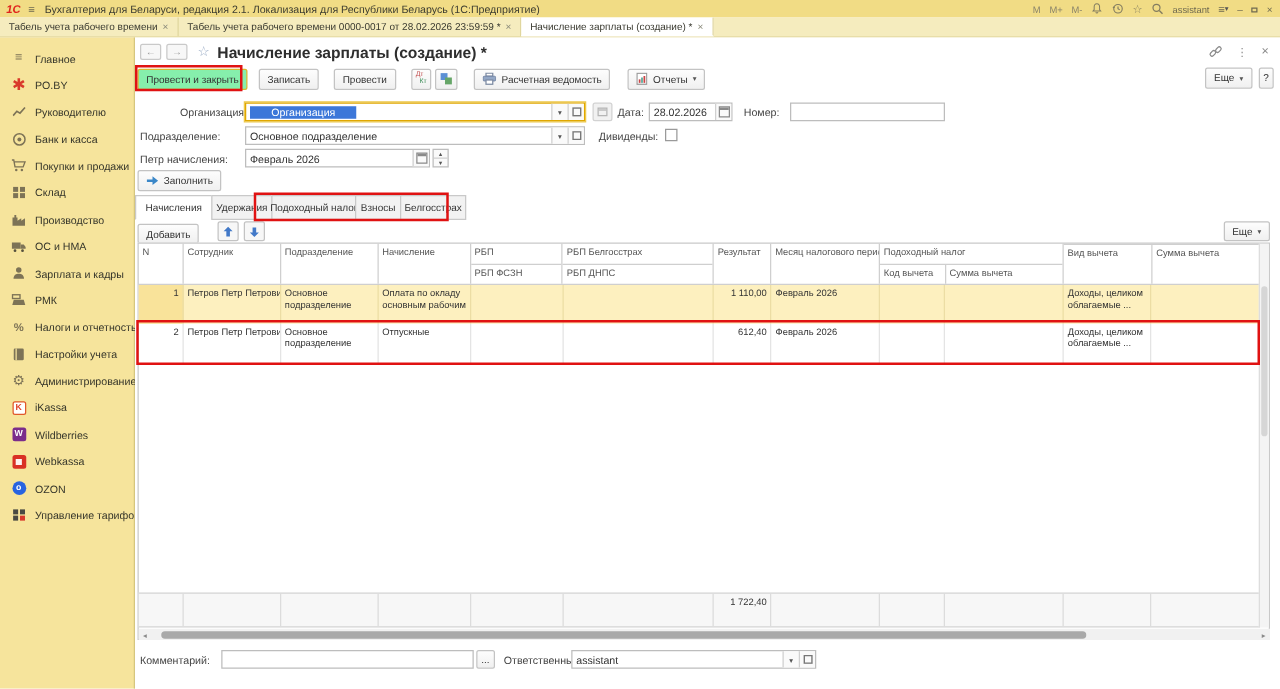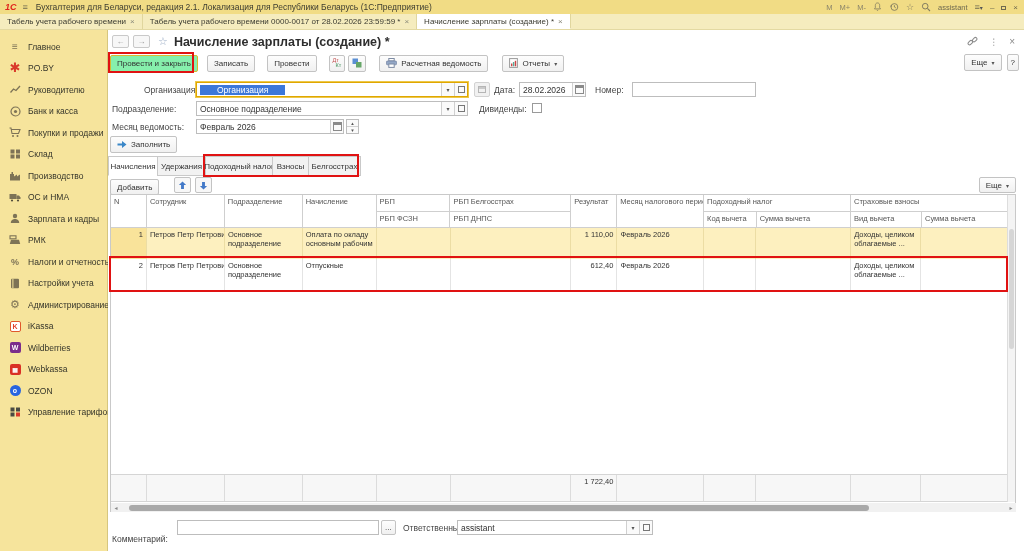--- a/index.html
+++ b/index.html
@@ -391,41 +391,41 @@
     <div class="field" style="left:88px;top:71px;width:272px;">
       <span class="txt">Основное подразделение</span>
       <span class="fbtn" style="font-size:6px;">▾</span>
       <span class="fbtn">
           <span class="ic-open"></span>
         </span>
     </div>
     <span class="frm-label" style="left:371px;top:71px;">Дивиденды:</span>
     <span class="checkbox" style="left:424px;top:73px;"></span>
 
-    <span class="frm-label" style="left:4px;top:89px;">Месяц ведомость:</span>
+    <span class="frm-label" style="left:4px;top:89px;">Петр начисления:</span>
     <div class="field" style="left:88px;top:89px;width:148px;">
       <span class="txt">Февраль 2026</span>
       <span class="fbtn">
           <span class="ic-cal"></span>
         </span>
     </div>
     <span class="spinner" style="left:238px;top:89px;">
         <span>▲</span>
         <span>▼</span>
       </span>
 
     <span class="btn" style="position:absolute;left:2px;top:106px;">
         <svg width="10" height="9" viewBox="0 0 10 9">
           <path d="M0.5 3.5 H5 V1 L9.5 4.5 L5 8 V5.5 H0.5 Z" fill="#3b87c8"></path>
         </svg>
         <span>Заполнить</span>
       </span>
 
     <div class="tabstrip">
-      <span class="ptab active" style="width:50px;">Начисления</span>
+      <span class="ptab active" style="width:62px;">Начисления</span>
       <span class="ptab" style="width:49px;">Удержания</span>
       <span class="ptab" style="width:68px;">Подоходный налог</span>
       <span class="ptab" style="width:37px;">Взносы</span>
       <span class="ptab" style="width:53px;">Белгосстрах</span>
     </div>
 
     <div class="gridbar">
       <span class="btn" style="margin-left:2px;height:16px;">Добавить</span>
       <span class="arrbtn" style="margin-left:12px;">
           <svg width="9" height="9" viewBox="0 0 10 10">
@@ -464,21 +464,20 @@
         <div class="hc" style="width:46px;">Результат</div>
         <div class="hc" style="width:87px;">Месяц налогового периода</div>
         <div class="hgrp" style="width:147px;">
           <div class="top">Подоходный налог</div>
           <div class="bot">
             <div style="width:52px;">Код вычета</div>
             <div style="width:95px;">Сумма вычета</div>
           </div>
         </div>
         <div class="hgrp" style="width:157px;border-right:none;">
-          <div class="top">Страховые взносы</div>
           <div class="bot">
             <div style="width:70px;">Вид вычета</div>
             <div style="width:87px;">Сумма вычета</div>
           </div>
         </div>
       </div>
 
       <div class="trow current" style="top:33px;height:31px;">
         <div class="tc cn num" style="width:36px;">1</div>
         <div class="tc oneline" style="width:78px;">Петров Петр Петрович</div>
@@ -527,21 +526,21 @@
       <div class="vscroll">
           <span class="vthumb"></span>
         </div>
       <div class="hscroll">
         <span class="harr" style="left:0;">◂</span>
         <span class="hthumb"></span>
         <span class="harr" style="right:0;">▸</span>
       </div>
     </div>
 
-    <span class="frm-label" style="left:4px;top:490px;margin-top:11px;">Комментарий:</span>
+    <span class="frm-label" style="left:4px;top:490px;">Комментарий:</span>
     <div class="field" style="left:69px;top:490px;width:202px;">
       <span class="txt"></span>
     </div>
     <span class="btn tight" style="position:absolute;left:273px;top:490px;height:15px;">...</span>
     <span class="frm-label" style="left:295px;top:490px;">Ответственный:</span>
     <div class="field" style="left:349px;top:490px;width:196px;">
       <span class="txt">assistant</span>
       <span class="fbtn" style="font-size:6px;">▾</span>
       <span class="fbtn">
           <span class="ic-open"></span>

